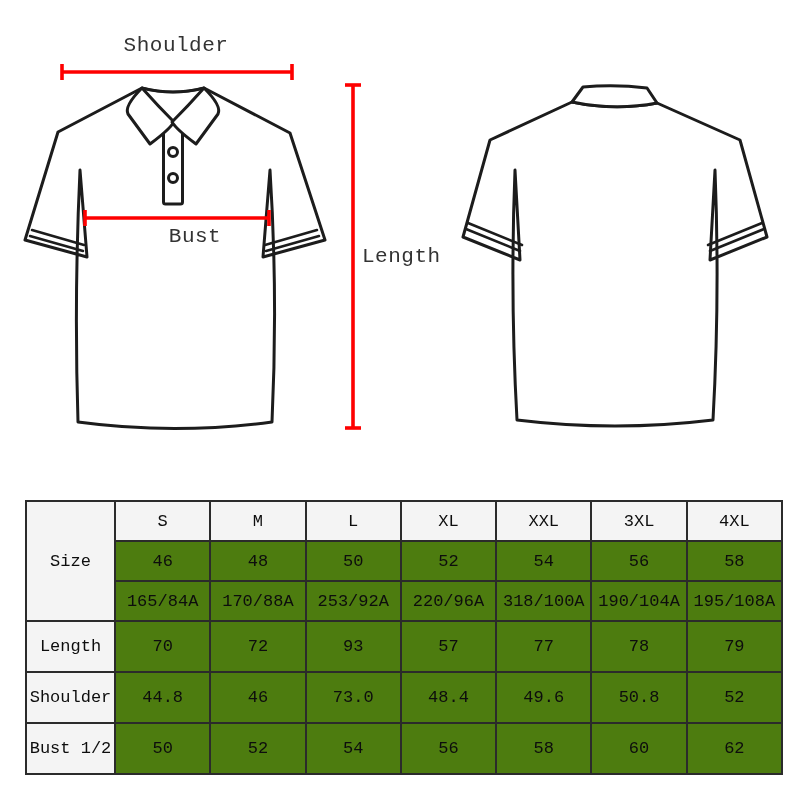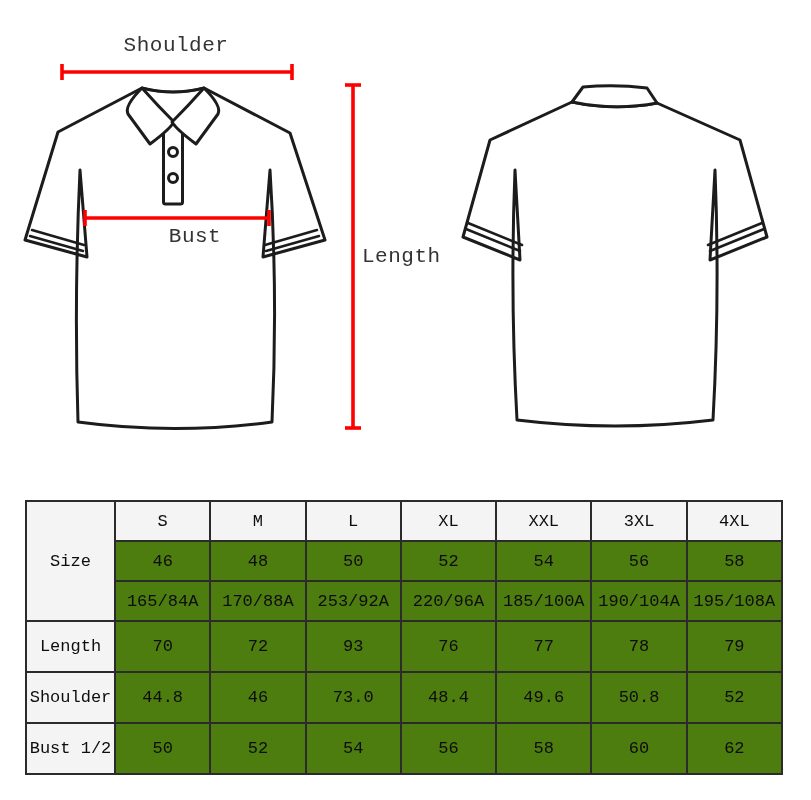--- a/index.html
+++ b/index.html
@@ -136,30 +136,30 @@
         <td>52</td>
         <td>54</td>
         <td>56</td>
         <td>58</td>
       </tr>
       <tr class="row-a">
         <td>165/84A</td>
         <td>170/88A</td>
         <td>253/92A</td>
         <td>220/96A</td>
-        <td>185/100A</td>
+        <td>318/100A</td>
         <td>190/104A</td>
         <td>195/108A</td>
       </tr>
       <tr class="row-b">
         <th>Length</th>
         <td>70</td>
         <td>72</td>
         <td>93</td>
-        <td>76</td>
+        <td>57</td>
         <td>77</td>
         <td>78</td>
         <td>79</td>
       </tr>
       <tr class="row-b">
         <th>Shoulder</th>
         <td>44.8</td>
         <td>46</td>
         <td>73.0</td>
         <td>48.4</td>

